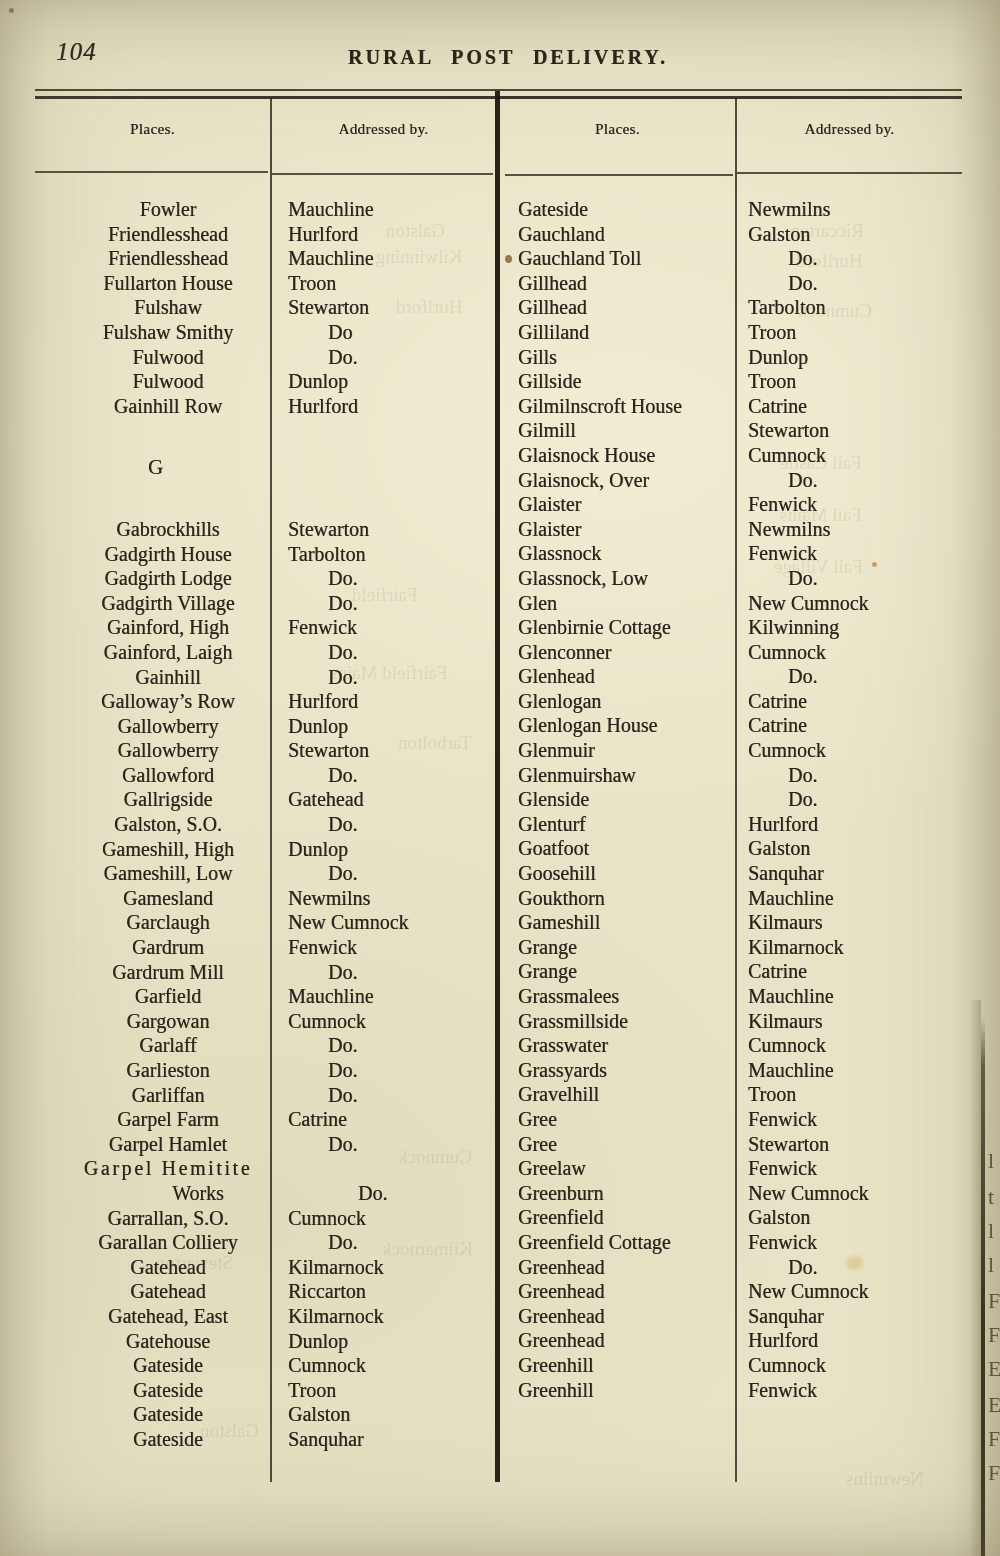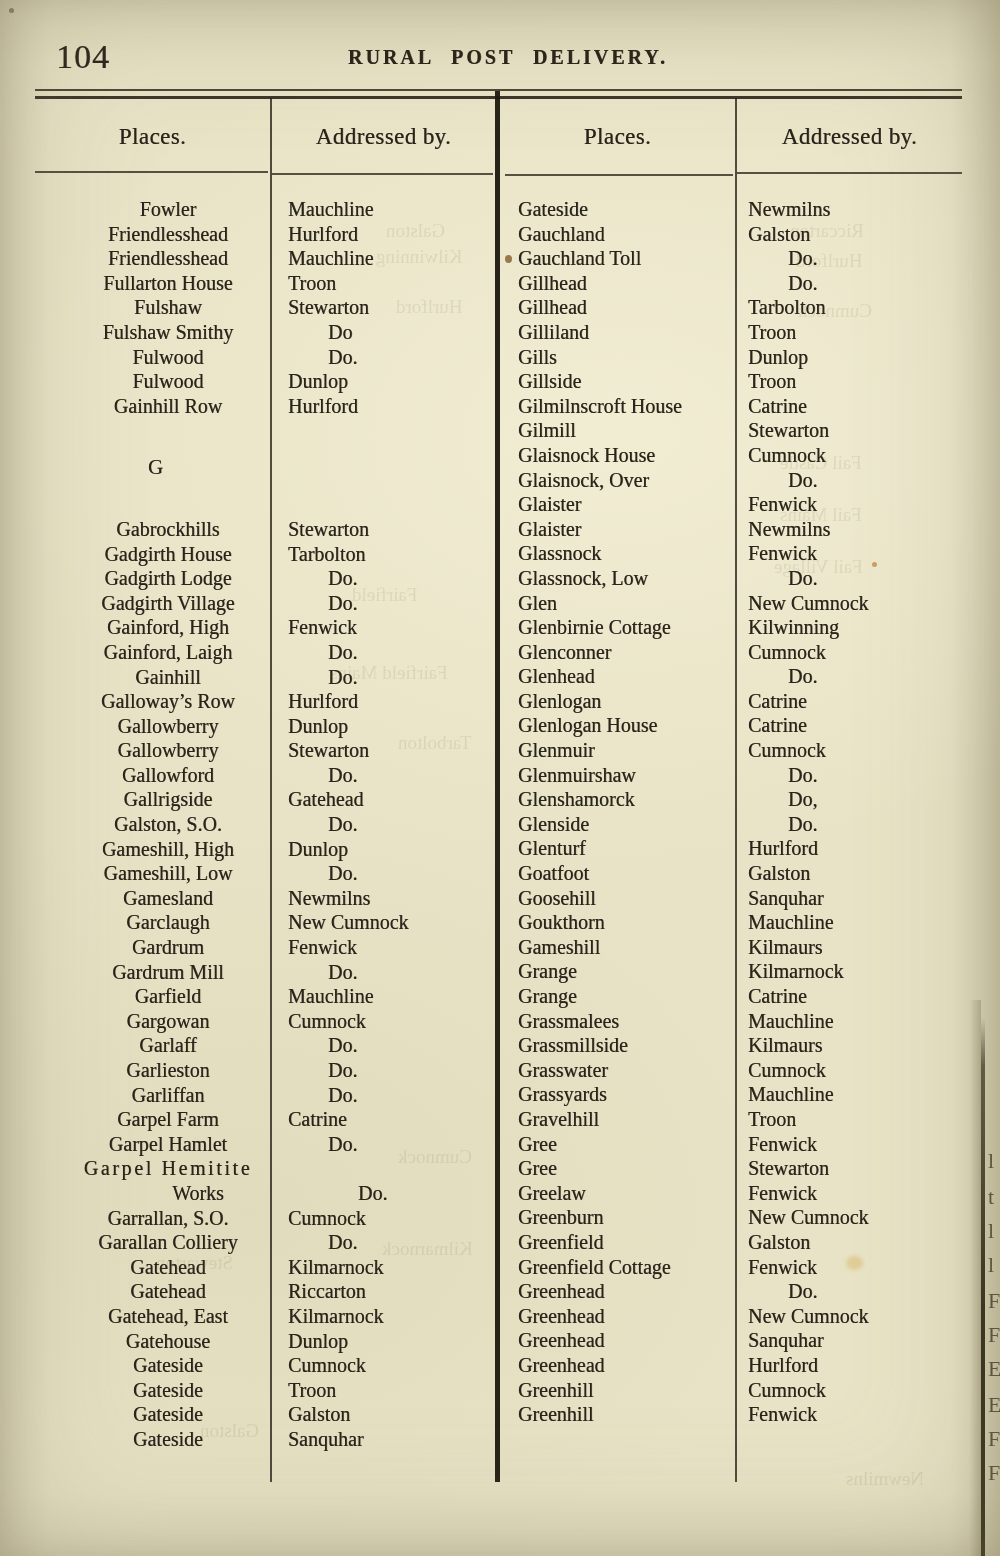--- a/index.html
+++ b/index.html
@@ -12,40 +12,40 @@
       linear-gradient(90deg, rgba(172,166,132,.28), rgba(172,166,132,0) 5%, rgba(172,166,132,0) 95%, rgba(150,144,110,.30)),
       linear-gradient(rgba(186,180,146,.22), rgba(186,180,146,0) 4%, rgba(186,180,146,0) 96%, rgba(186,180,146,.24));
     font-family:"Liberation Serif","DejaVu Serif",serif;
     color:#29241a;
   }
   .page::after{
     content:"";position:absolute;inset:0;pointer-events:none;
     box-shadow:inset 0 0 140px rgba(118,110,78,.30), inset 0 0 28px rgba(118,110,78,.18);
   }
   .ink{text-shadow:.45px 0 0 rgba(41,36,26,.62);}
-  .page-number{position:absolute;left:56px;top:38px;font-size:34px;letter-spacing:1px;}
+  .page-number{position:absolute;left:56px;top:38px;font-size:25px;letter-spacing:1px;font-style:italic;}
   .running-title{
     position:absolute;left:0;top:46px;width:1016px;text-align:center;
     font-size:20px;font-weight:bold;letter-spacing:3px;word-spacing:10px;color:#26211700;
     color:#272217;
   }
   
   .hrule,.vrule{position:absolute;background:#241f14;}
   .rule-top-a{left:35px;top:89px;width:927px;height:2px;opacity:.80;}
   .rule-top-b{left:35px;top:96px;width:927px;height:3px;opacity:.88;}
   .head-rule{height:2px;top:171px;opacity:.75;}
   .hr1{left:35px;width:233px;}
   .hr2{left:272px;width:221px;top:173px;}
   .hr3{left:505px;width:228px;top:174px;}
   .hr4{left:737px;width:225px;top:172px;}
   .v1{left:270px;top:98px;width:2px;height:1384px;opacity:.78;}
   .v2{left:495px;top:91px;width:5px;height:1391px;opacity:.95;background:#1c180e;}
   .v3{left:735px;top:98px;width:2px;height:1384px;opacity:.78;}
   
-  .col-head{position:absolute;top:124px;height:26px;line-height:26px;font-size:23px;text-align:center;letter-spacing:.4px;}
+  .col-head{position:absolute;top:116px;height:26px;line-height:26px;font-size:15px;text-align:center;letter-spacing:.4px;}
   .ch1{left:35px;width:235px;}
   .ch2{left:272px;width:223px;}
   .ch3{left:500px;width:235px;}
   .ch4{left:737px;width:225px;}
   
   .half{position:absolute;top:197px;}
   .half.left{left:48px;width:440px;}
   .half.right{left:518px;width:434px;}
   .row{display:flex;height:24.6px;line-height:24.6px;font-size:20px;align-items:baseline;}
   .row.gap{height:37px;}
@@ -386,24 +386,20 @@
       </div>
       <div class="row">
         <span class="place">Glenmuir</span>
         <span class="addr">Cumnock</span>
       </div>
       <div class="row">
         <span class="place">Glenmuirshaw</span>
         <span class="addr do">Do.</span>
       </div>
       <div class="row">
-        <span class="place">Glenshamorck</span>
-        <span class="addr do">Do,</span>
-      </div>
-      <div class="row">
         <span class="place">Glenside</span>
         <span class="addr do">Do.</span>
       </div>
       <div class="row">
         <span class="place">Glenturf</span>
         <span class="addr">Hurlford</span>
       </div>
       <div class="row">
         <span class="place">Goatfoot</span>
         <span class="addr">Galston</span>

